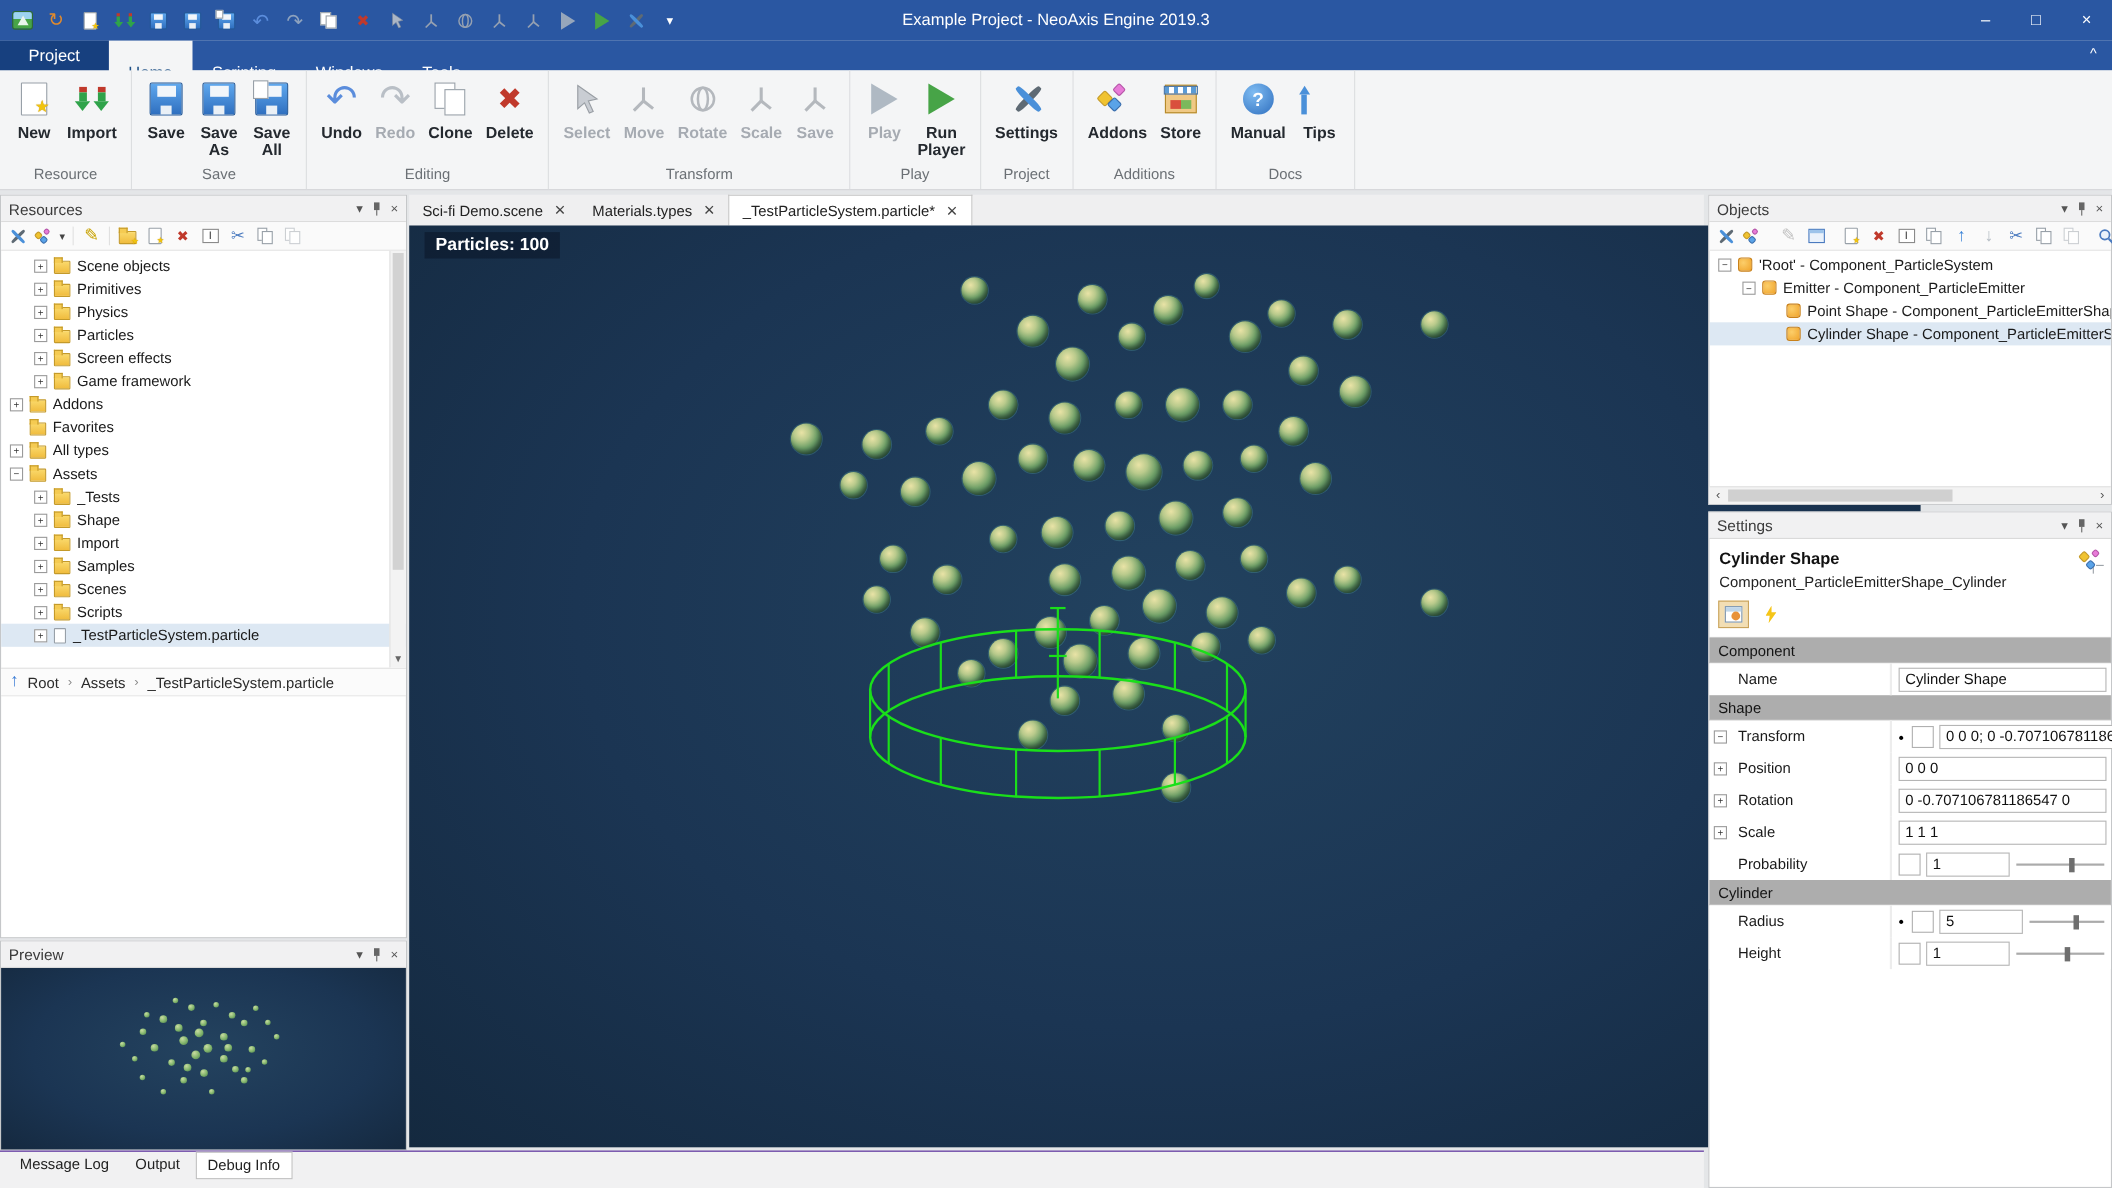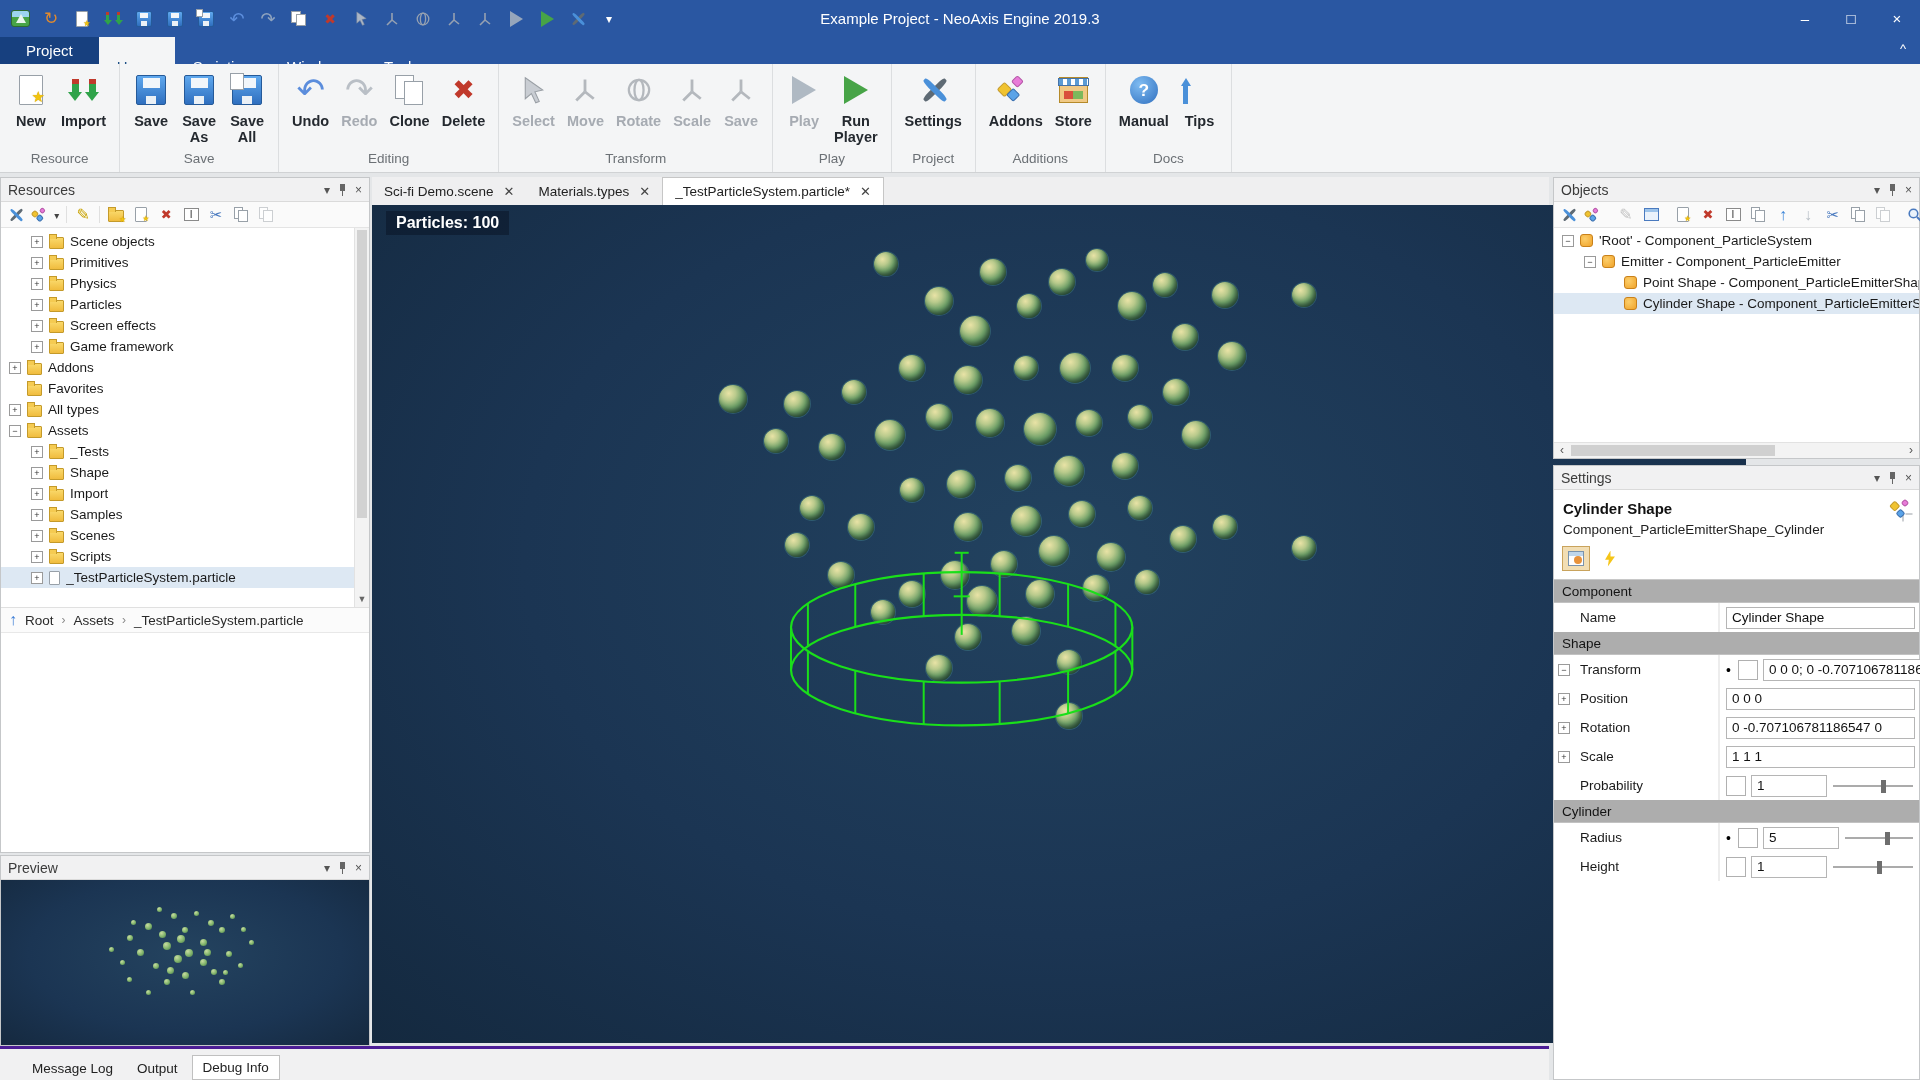--- a/index.html
+++ b/index.html
@@ -66,21 +66,21 @@
   .crumb-sep { color:#8A8A8A; font-size:12px; }
   .up-arrow { color:#3F7FD6; font-weight:bold; font-size:16px; }
   .res-content { position:relative; flex:1; background:#FFF; }
   .asset-item { position:absolute; left:10px; top:14px; width:78px; text-align:center; }
   .asset-item .lbl { font-size:13px; color:#222; line-height:16px; margin-top:6px; }
 
   .preview-panel { left:0; top:855px; width:370px; height:191px; display:flex; flex-direction:column; }
   .preview-canvas { position:relative; flex:1; background:radial-gradient(ellipse at 50% 45%, #24435F 0%, #1B3553 60%, #15293F 100%); }
 
   .bottom-strip { position:absolute; left:0; top:1046px; width:1549px; height:34px; background:#F1F1F2;
-    border-top:3px solid #4c1d95; display:flex; align-items:flex-end; padding-left:22px; gap:4px; }
+    border-top:1px solid #4c1d95; display:flex; align-items:flex-start; padding-left:8px; gap:4px; }
   .btab { font-size:13.5px; color:#222; padding:4px 10px; }
   .btab.active { background:#FFF; border:1px solid #C0C0C0; }
 
   
   .center-col { position:absolute; left:372px; top:177px; width:1177px; height:866px; }
   .doc-tabs { height:28px; background:#EFEFF0; display:flex; align-items:flex-end; }
   .dtab { height:28px; display:flex; align-items:center; gap:10px; padding:0 12px; font-size:13.5px; color:#222; }
   .dtab .close { font-size:13px; color:#444; }
   .dtab.active { background:#FFF; border:1px solid #C6C6C6; border-bottom:none; }
   .viewport { position:relative; width:1374px; height:838px; overflow:hidden;

